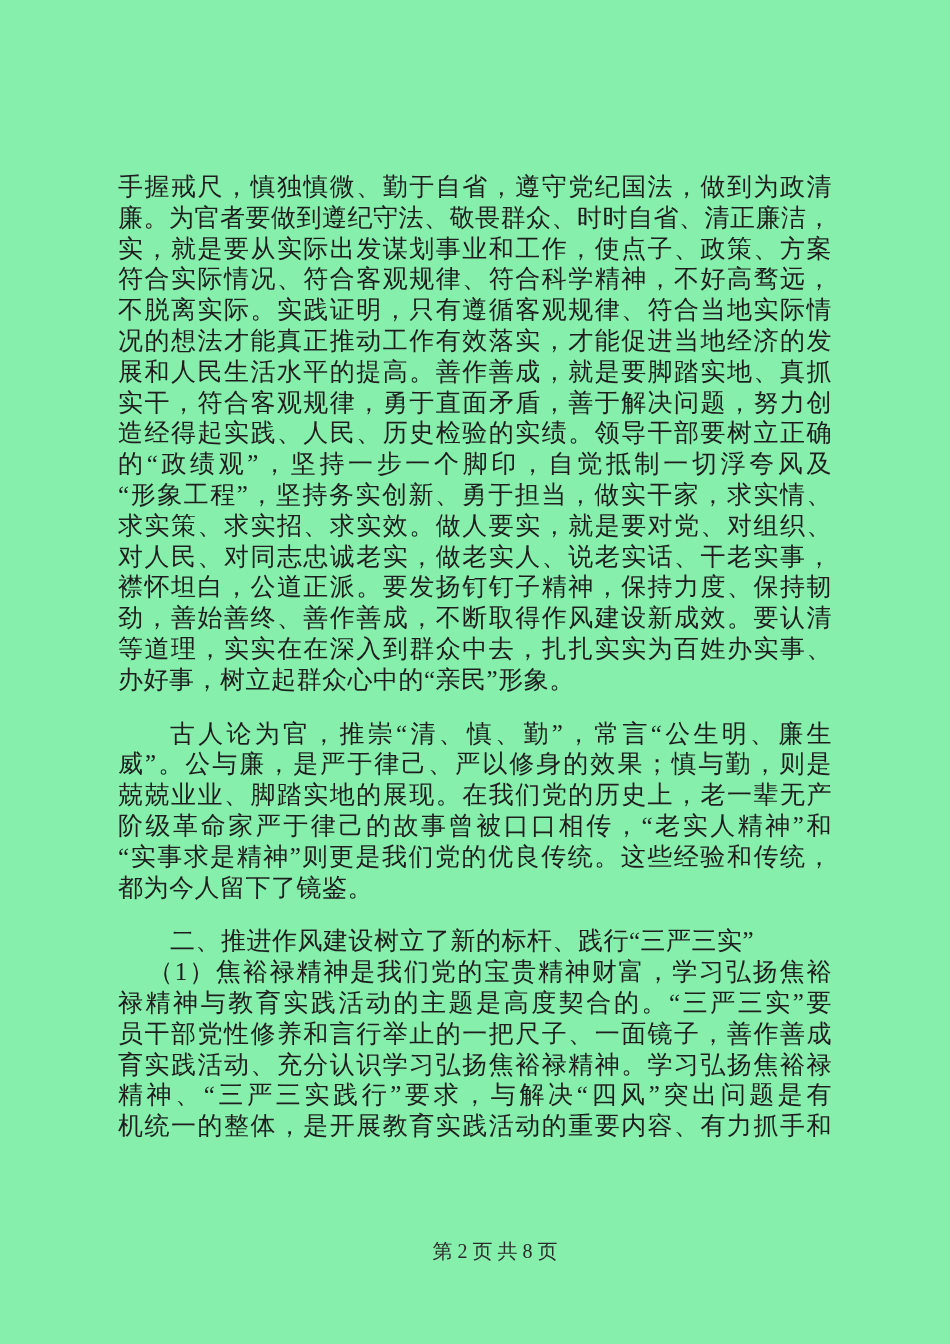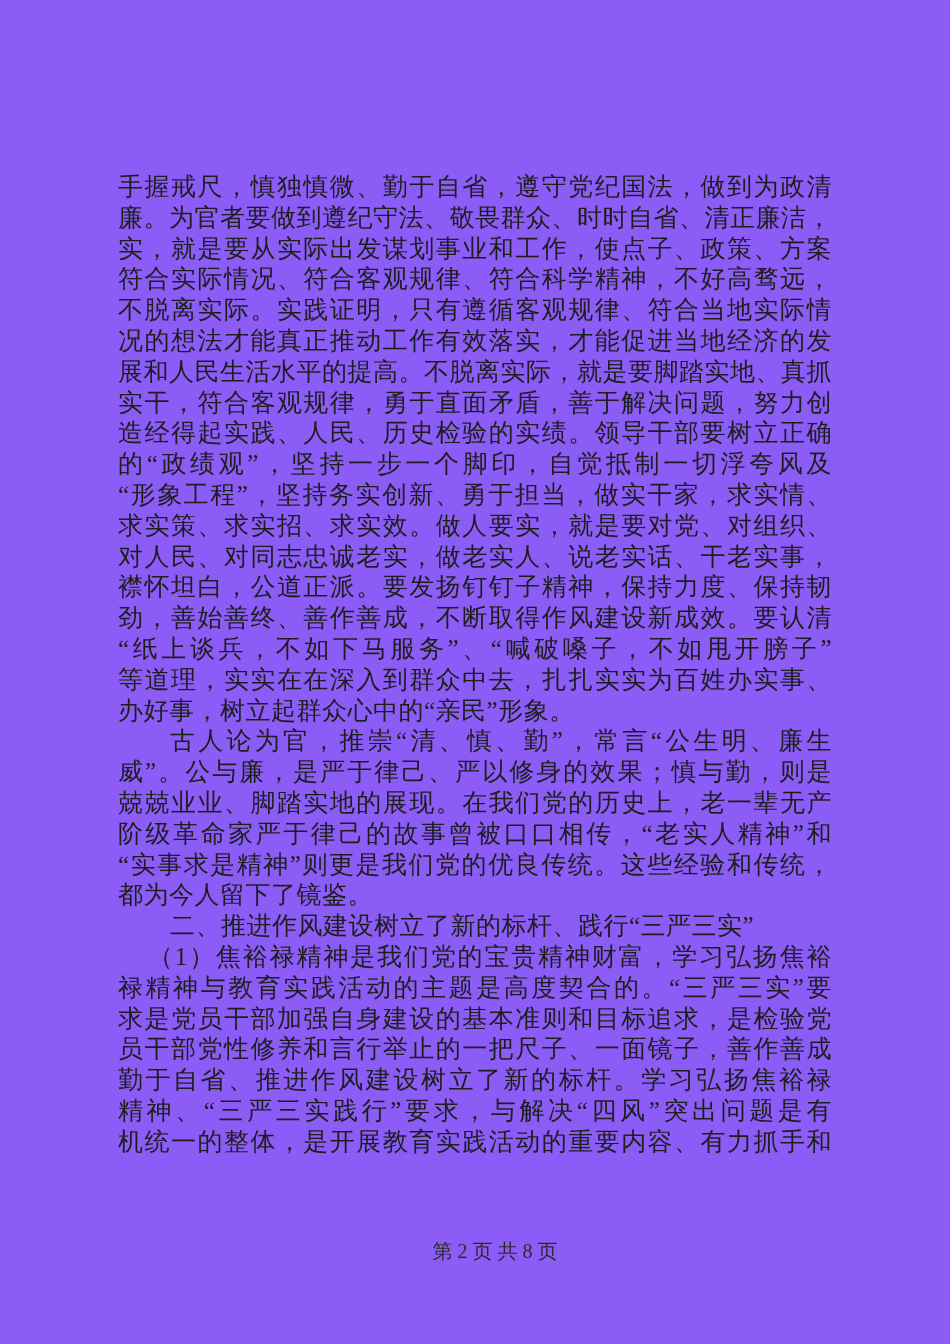--- a/index.html
+++ b/index.html
@@ -11,21 +11,21 @@
     width: 950px;
     height: 1344px;
     position: relative;
     overflow: hidden;
     font-family: "Liberation Serif", serif;
     color: #1e1e1e;
   }
   .page {
     position: absolute;
     inset: 0;
-    background: #8b5cf6;
+    background: #86efac;
   }
   .text-block {
     position: absolute;
     left: 118px;
     top: 172px;
     width: 714px;
   }
   .line {
     font-size: 25px;
     line-height: 30.8px;
@@ -35,21 +35,21 @@
     letter-spacing: 0.5px;
   }
   .line.full {
     text-align: justify;
     text-align-last: justify;
   }
   .line.end {
     text-align: center;
     text-align-last: left;
   }
-  .line.ind2 { text-indent: 52px; }
+  .line.ind2 { text-indent: 52px; margin-top: 23px; }
   .line.ind1 { text-indent: 30px; }
   .footer {
     position: absolute;
     top: 1238px;
     left: 0;
     width: 990px;
     text-align: center;
     font-size: 20px;
     line-height: 26px;
     color: #2a2a2a;
@@ -59,43 +59,41 @@
 <body>
 
 <div class="page">
   <div class="text-block">
       <div class="line full">手握戒尺，慎独慎微、勤于自省，遵守党纪国法，做到为政清</div>
       <div class="line full">廉。为官者要做到遵纪守法、敬畏群众、时时自省、清正廉洁，</div>
       <div class="line full">实，就是要从实际出发谋划事业和工作，使点子、政策、方案</div>
       <div class="line full">符合实际情况、符合客观规律、符合科学精神，不好高骛远，</div>
       <div class="line full">不脱离实际。实践证明，只有遵循客观规律、符合当地实际情</div>
       <div class="line full">况的想法才能真正推动工作有效落实，才能促进当地经济的发</div>
-      <div class="line full">展和人民生活水平的提高。不脱离实际，就是要脚踏实地、真抓</div>
+      <div class="line full">展和人民生活水平的提高。善作善成，就是要脚踏实地、真抓</div>
       <div class="line full">实干，符合客观规律，勇于直面矛盾，善于解决问题，努力创</div>
       <div class="line full">造经得起实践、人民、历史检验的实绩。领导干部要树立正确</div>
       <div class="line full">的“政绩观”，坚持一步一个脚印，自觉抵制一切浮夸风及</div>
       <div class="line full">“形象工程”，坚持务实创新、勇于担当，做实干家，求实情、</div>
       <div class="line full">求实策、求实招、求实效。做人要实，就是要对党、对组织、</div>
       <div class="line full">对人民、对同志忠诚老实，做老实人、说老实话、干老实事，</div>
       <div class="line full">襟怀坦白，公道正派。要发扬钉钉子精神，保持力度、保持韧</div>
       <div class="line full">劲，善始善终、善作善成，不断取得作风建设新成效。要认清</div>
-      <div class="line full">“纸上谈兵，不如下马服务”、“喊破嗓子，不如甩开膀子”</div>
       <div class="line full">等道理，实实在在深入到群众中去，扎扎实实为百姓办实事、</div>
       <div class="line end">办好事，树立起群众心中的“亲民”形象。</div>
       <div class="line full ind2">古人论为官，推崇“清、慎、勤”，常言“公生明、廉生</div>
       <div class="line full">威”。公与廉，是严于律己、严以修身的效果；慎与勤，则是</div>
       <div class="line full">兢兢业业、脚踏实地的展现。在我们党的历史上，老一辈无产</div>
       <div class="line full">阶级革命家严于律己的故事曾被口口相传，“老实人精神”和</div>
       <div class="line full">“实事求是精神”则更是我们党的优良传统。这些经验和传统，</div>
       <div class="line end">都为今人留下了镜鉴。</div>
       <div class="line end ind2">二、推进作风建设树立了新的标杆、践行“三严三实”</div>
       <div class="line full ind1">（1）焦裕禄精神是我们党的宝贵精神财富，学习弘扬焦裕</div>
       <div class="line full">禄精神与教育实践活动的主题是高度契合的。“三严三实”要</div>
-      <div class="line full">求是党员干部加强自身建设的基本准则和目标追求，是检验党</div>
       <div class="line full">员干部党性修养和言行举止的一把尺子、一面镜子，善作善成</div>
-      <div class="line full">勤于自省、推进作风建设树立了新的标杆。学习弘扬焦裕禄</div>
+      <div class="line full">育实践活动、充分认识学习弘扬焦裕禄精神。学习弘扬焦裕禄</div>
       <div class="line full">精神、“三严三实践行”要求，与解决“四风”突出问题是有</div>
       <div class="line full">机统一的整体，是开展教育实践活动的重要内容、有力抓手和</div>
     </div>
   <div class="footer">
     <span>第 2 页  共 8 页</span>
   </div>
 </div>
 
 </body></html>

